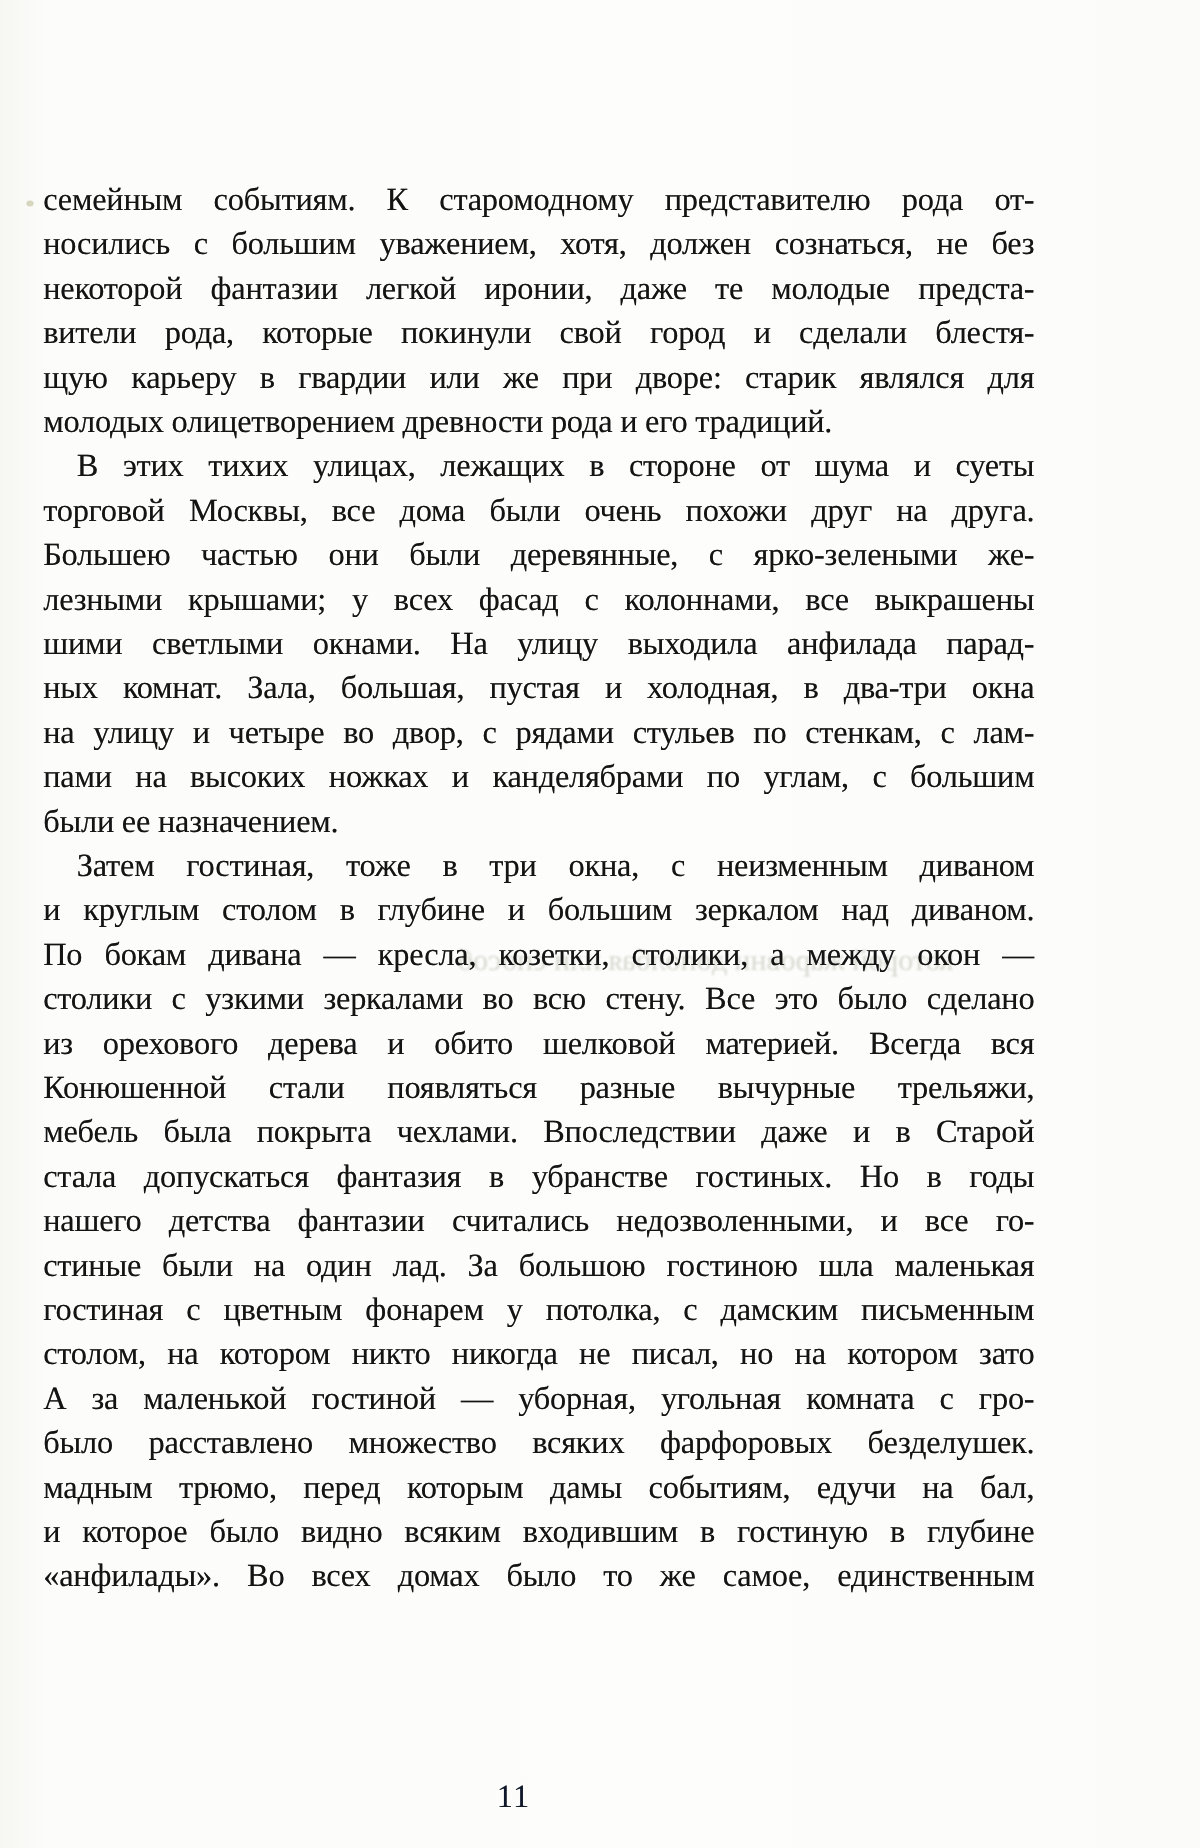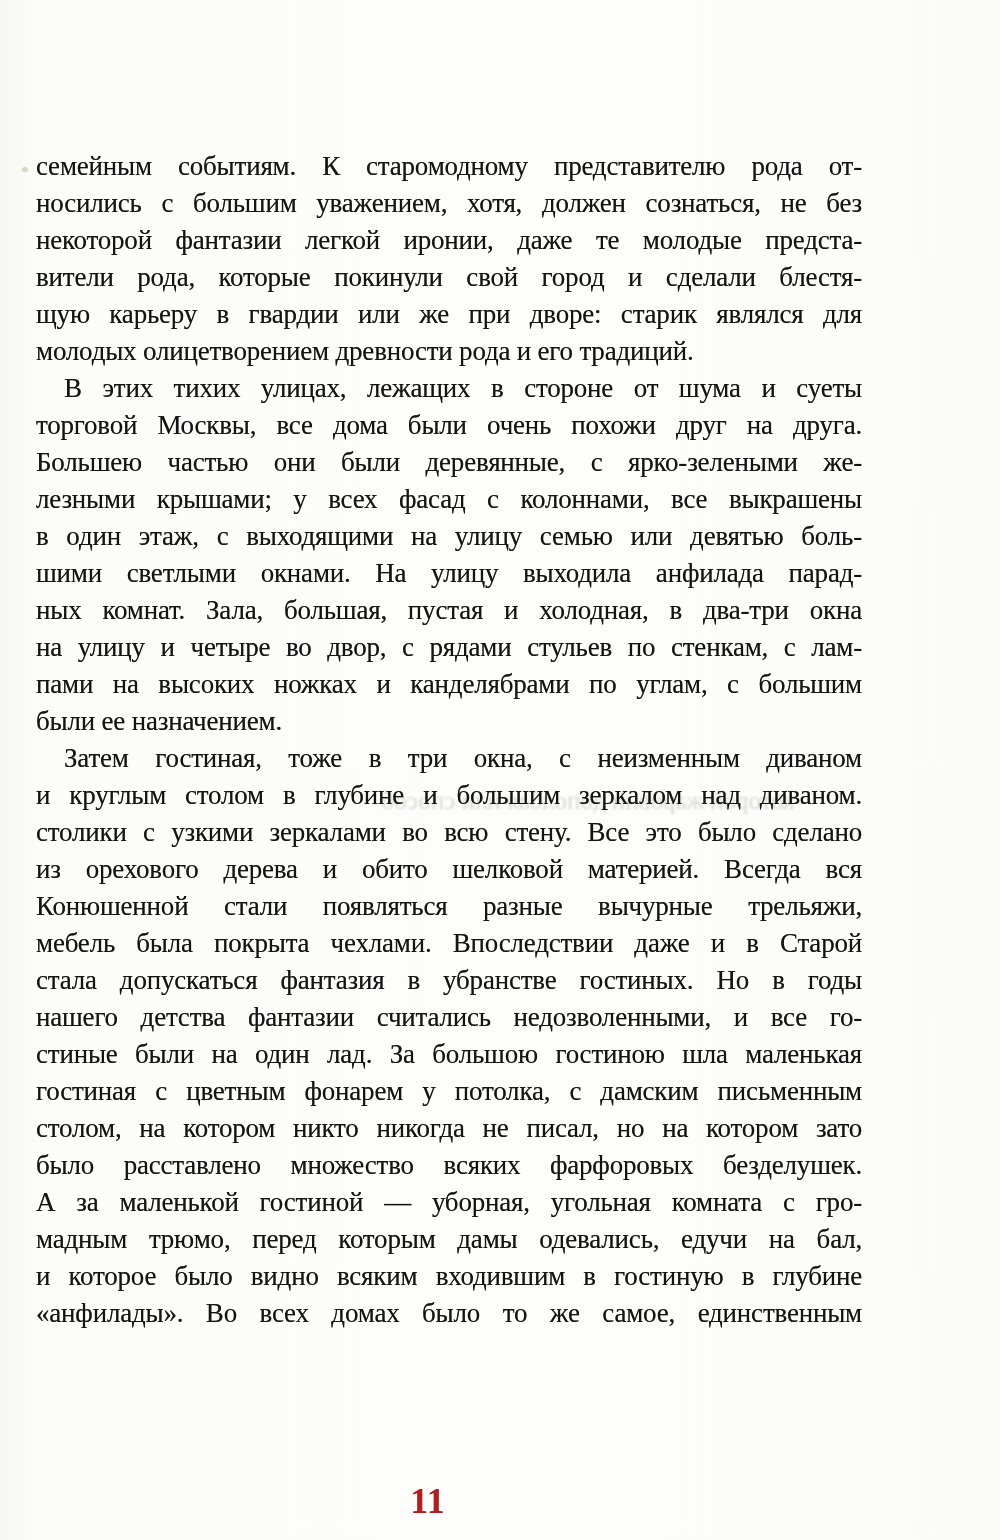--- a/index.html
+++ b/index.html
@@ -66,25 +66,24 @@
     border-radius: 50%;
     background: #b9b98f;
     opacity: 0.55;
   }
   .page-number {
     position: absolute;
     left: 0;
     top: 1442px;
     width: 856px;
     text-align: center;
-    font-size: 35px;
+    font-size: 27px;
     letter-spacing: 1px;
-    color: #b91c1c;
+    color: #0f172a;
     text-shadow: 0 0 0.5px rgba(10,10,10,0.5);
-    font-weight: bold;
   }
 </style>
 </head>
 <body>
 
 <div class="page">
 
   <span class="scan-speck"></span>
 
   <div class="ghost-line">которой жаровни дополбая или способ</div>
@@ -96,41 +95,41 @@
         <div class="line">некоторой фантазии легкой иронии, даже те молодые предста-</div>
         <div class="line">вители рода, которые покинули свой город и сделали блестя-</div>
         <div class="line">щую карьеру в гвардии или же при дворе: старик являлся для</div>
         <div class="line last-short">молодых олицетворением древности рода и его традиций.</div>
       </div>
       <div class="paragraph">
         <div class="line first-indent">В этих тихих улицах, лежащих в стороне от шума и суеты</div>
         <div class="line">торговой Москвы, все дома были очень похожи друг на друга.</div>
         <div class="line">Большею частью они были деревянные, с ярко-зелеными же-</div>
         <div class="line">лезными крышами; у всех фасад с колоннами, все выкрашены</div>
-        <div class="line">в один этаж, с выходящими на улицу семью или девятью боль-</div>
         <div class="line">шими светлыми окнами. На улицу выходила анфилада парад-</div>
         <div class="line">ных комнат. Зала, большая, пустая и холодная, в два-три окна</div>
         <div class="line">на улицу и четыре во двор, с рядами стульев по стенкам, с лам-</div>
         <div class="line">пами на высоких ножках и канделябрами по углам, с большим</div>
         <div class="line last-short">были ее назначением.</div>
       </div>
       <div class="paragraph">
         <div class="line first-indent">Затем гостиная, тоже в три окна, с неизменным диваном</div>
         <div class="line">и круглым столом в глубине и большим зеркалом над диваном.</div>
+        <div class="line">По бокам дивана — кресла, козетки, столики, а между окон —</div>
         <div class="line">столики с узкими зеркалами во всю стену. Все это было сделано</div>
         <div class="line">из орехового дерева и обито шелковой материей. Всегда вся</div>
         <div class="line">Конюшенной стали появляться разные вычурные трельяжи,</div>
         <div class="line">мебель была покрыта чехлами. Впоследствии даже и в Старой</div>
         <div class="line">стала допускаться фантазия в убранстве гостиных. Но в годы</div>
         <div class="line">нашего детства фантазии считались недозволенными, и все го-</div>
         <div class="line">стиные были на один лад. За большою гостиною шла маленькая</div>
         <div class="line">гостиная с цветным фонарем у потолка, с дамским письменным</div>
         <div class="line">столом, на котором никто никогда не писал, но на котором зато</div>
+        <div class="line">А за маленькой гостиной — уборная, угольная комната с гро-</div>
         <div class="line">было расставлено множество всяких фарфоровых безделушек.</div>
-        <div class="line">А за маленькой гостиной — уборная, угольная комната с гро-</div>
-        <div class="line">мадным трюмо, перед которым дамы одевались, едучи на бал,</div>
+        <div class="line">мадным трюмо, перед которым дамы событиям, едучи на бал,</div>
         <div class="line">и которое было видно всяким входившим в гостиную в глубине</div>
         <div class="line">«анфилады». Во всех домах было то же самое, единственным</div>
       </div>
     </div>
 
   <div class="page-number">11</div>
 </div>
 
 </body></html>

